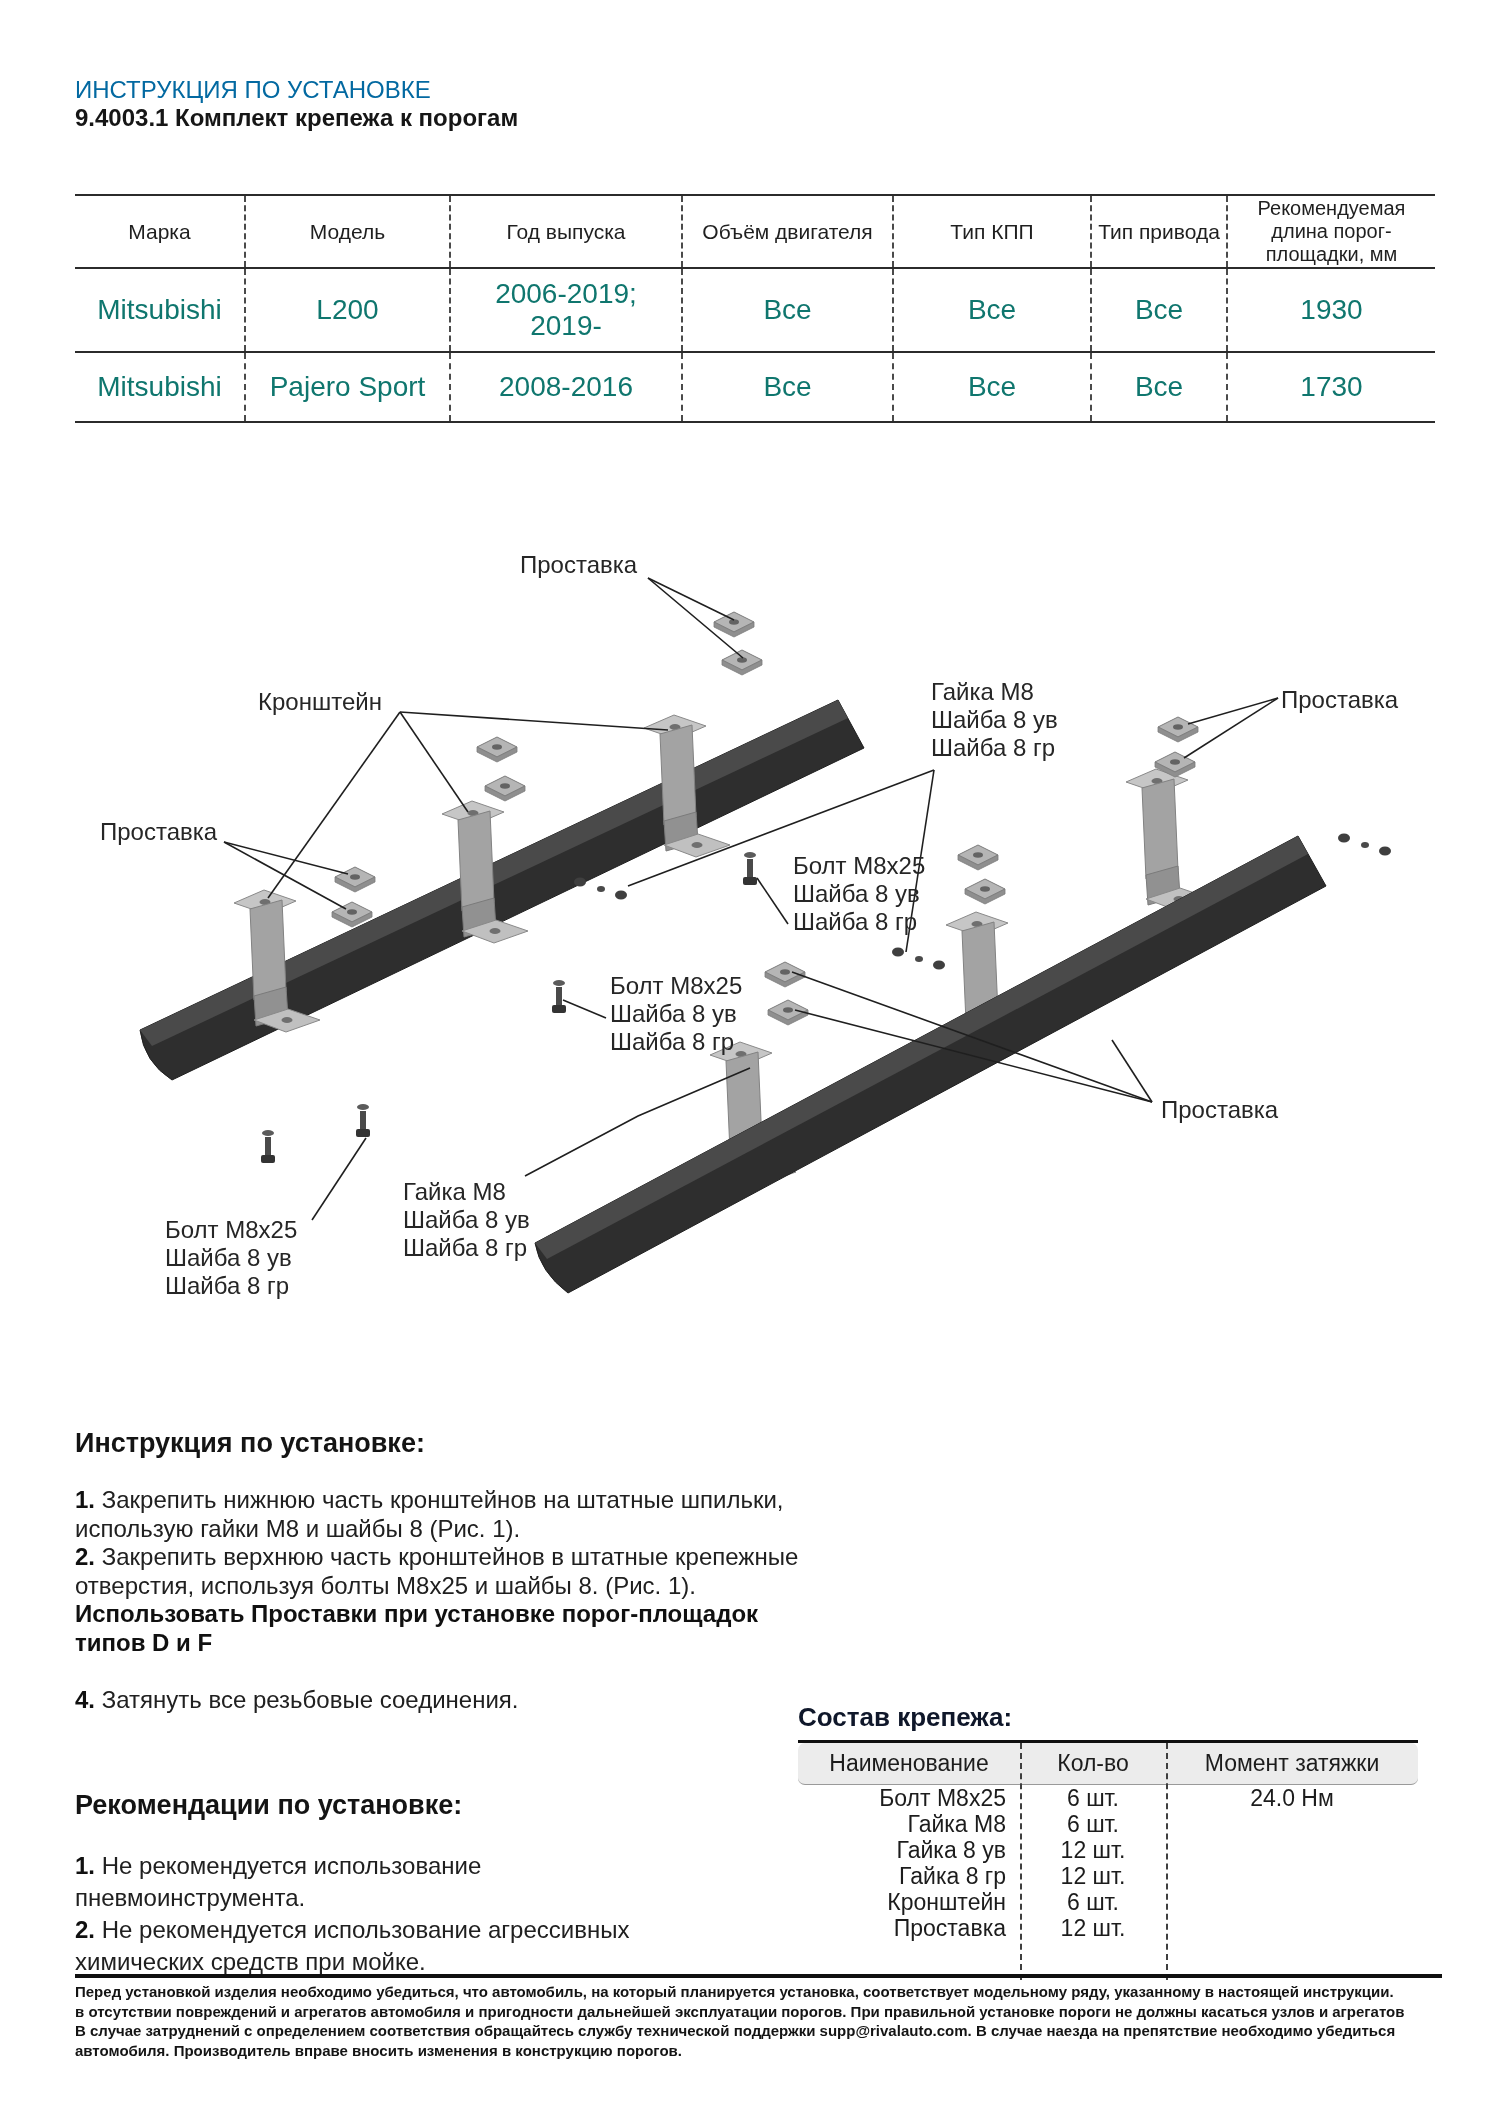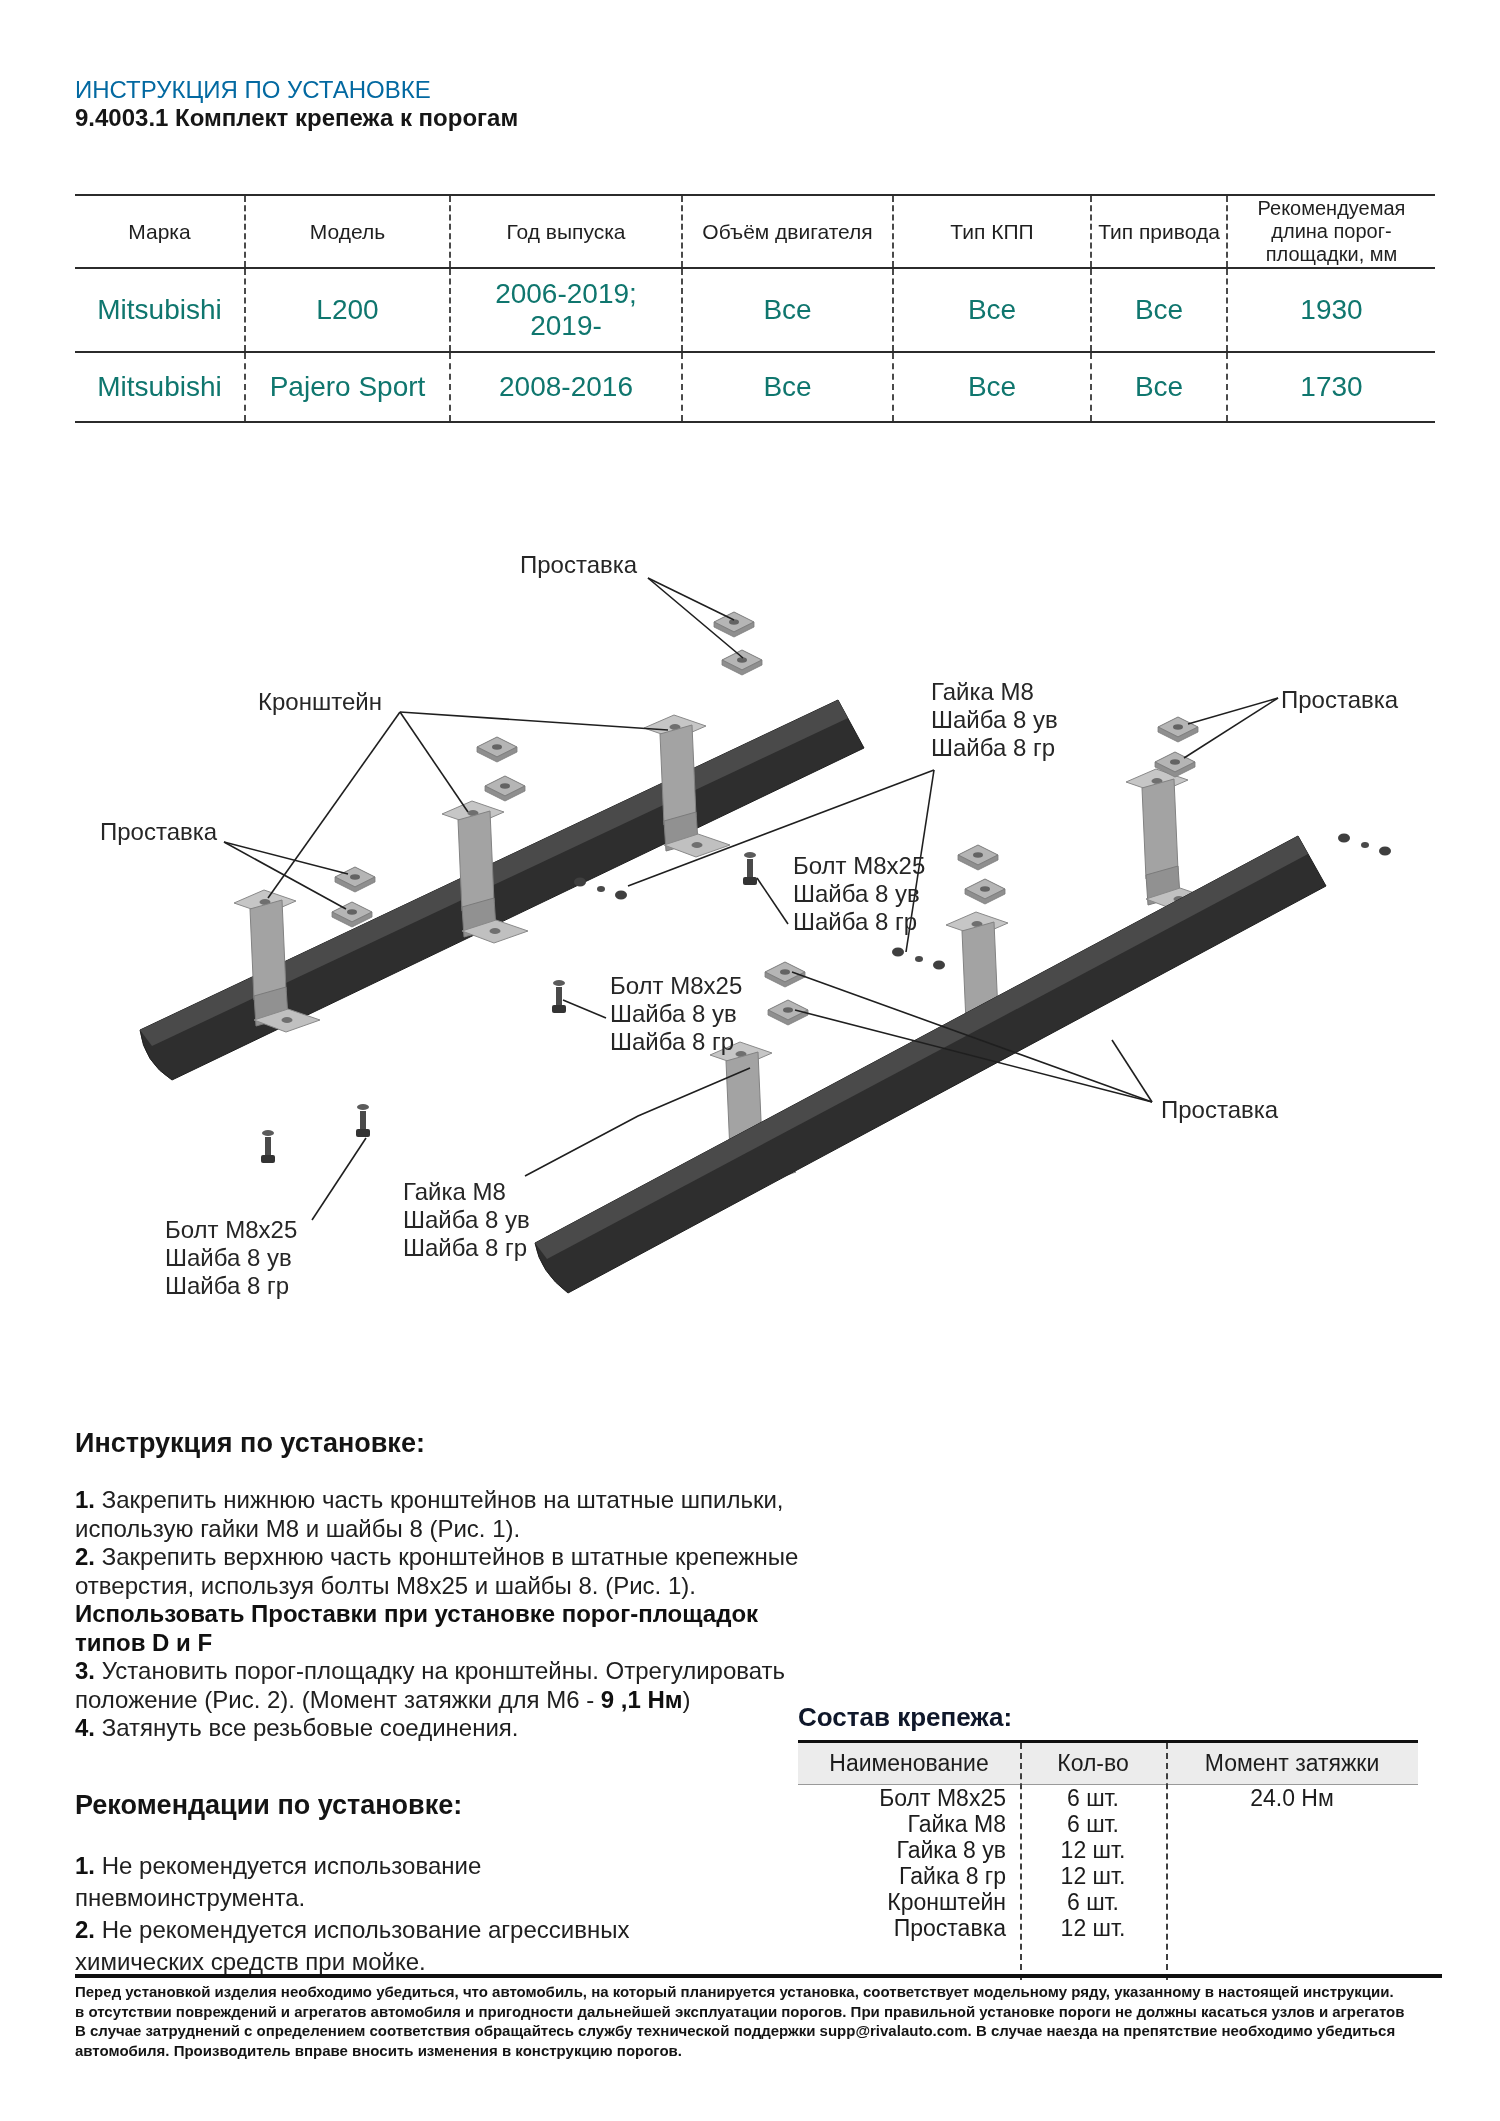--- a/index.html
+++ b/index.html
@@ -29,21 +29,21 @@
   .sec-h{position:absolute;font-size:27px;font-weight:bold;color:#141414;}
   .steps{position:absolute;left:75px;top:1486px;width:735px;font-size:24px;line-height:28.5px;color:#202020;}
   .recs{position:absolute;left:75px;top:1850px;width:620px;font-size:24px;line-height:32px;color:#202020;}
   .steps b,.recs b{font-weight:bold;color:#101010;}
 
   
   .parts-h{position:absolute;left:798px;top:1702px;font-size:26px;font-weight:bold;color:#0f172a;}
   .parts{position:absolute;left:798px;top:1740px;width:620px;height:237px;border-top:3px solid #101010;}
   .parts .vline{position:absolute;top:0;bottom:0;width:0;border-left:2px dashed #3f3f3f;}
   .parts .v1{left:222px;} .parts .v2{left:368px;}
-  .parts .phead{display:flex;height:41px;align-items:center;background:#ececec;border-bottom:1px solid #9a9a9a;}
+  .parts .phead{display:flex;height:41px;align-items:center;background:#ececec;border-bottom:1px solid #9a9a9a;border-radius:7px;}
   .parts .prow{display:flex;height:26px;align-items:center;}
   .parts .c1{width:222px;} .parts .c2{width:146px;} .parts .c3{width:252px;}
   .parts .phead div{font-size:23px;color:#1c1c1c;text-align:center;}
   .parts .phead .c1{text-align:center;}
   .parts .prow div{font-size:23px;color:#1c1c1c;}
   .parts .prow .c1{text-align:right;padding-right:14px;box-sizing:border-box;}
   .parts .prow .c2{text-align:center;}
   .parts .prow .c3{text-align:center;}
 
   
@@ -235,21 +235,21 @@
     <span>Шайба 8 гр</span>
   </div>
   <div class="dlabel" style="left:1161px;top:1096px">
     <span>Проставка</span>
   </div>
 
   <div class="sec-h" style="left:75px;top:1428px">Инструкция по установке:</div>
   <div class="steps">
     <span><b>1.</b><span> Закрепить нижнюю часть кронштейнов на штатные шпильки, использую гайки М8 и шайбы 8 (Рис. 1).</span></span><br>
     <span><b>2.</b><span> Закрепить верхнюю часть кронштейнов в штатные крепежные отверстия, используя болты М8х25 и шайбы 8. (Рис. 1). </span><b>Использовать Проставки при установке порог-площадок типов D и F</b></span><br>
-    <span><b>3.</b><span> Установить порог-площадку на кронштейны. Отрегулировать положение (Рис. 2). (Момент затяжки для М6 - </span><b>9 ,1 Нм</b><span>)</span></span><br>
+    <br>
     <span><b>4.</b><span> Затянуть все резьбовые соединения.</span></span>
   </div>
 
   <div class="sec-h" style="left:75px;top:1790px">Рекомендации по установке:</div>
   <div class="recs">
     <span><b>1.</b><span> Не рекомендуется использование пневмоинструмента.</span></span><br>
     <span><b>2.</b><span> Не рекомендуется использование агрессивных химических средств при мойке.</span></span>
   </div>
 
   <div class="parts-h">Состав крепежа:</div>

